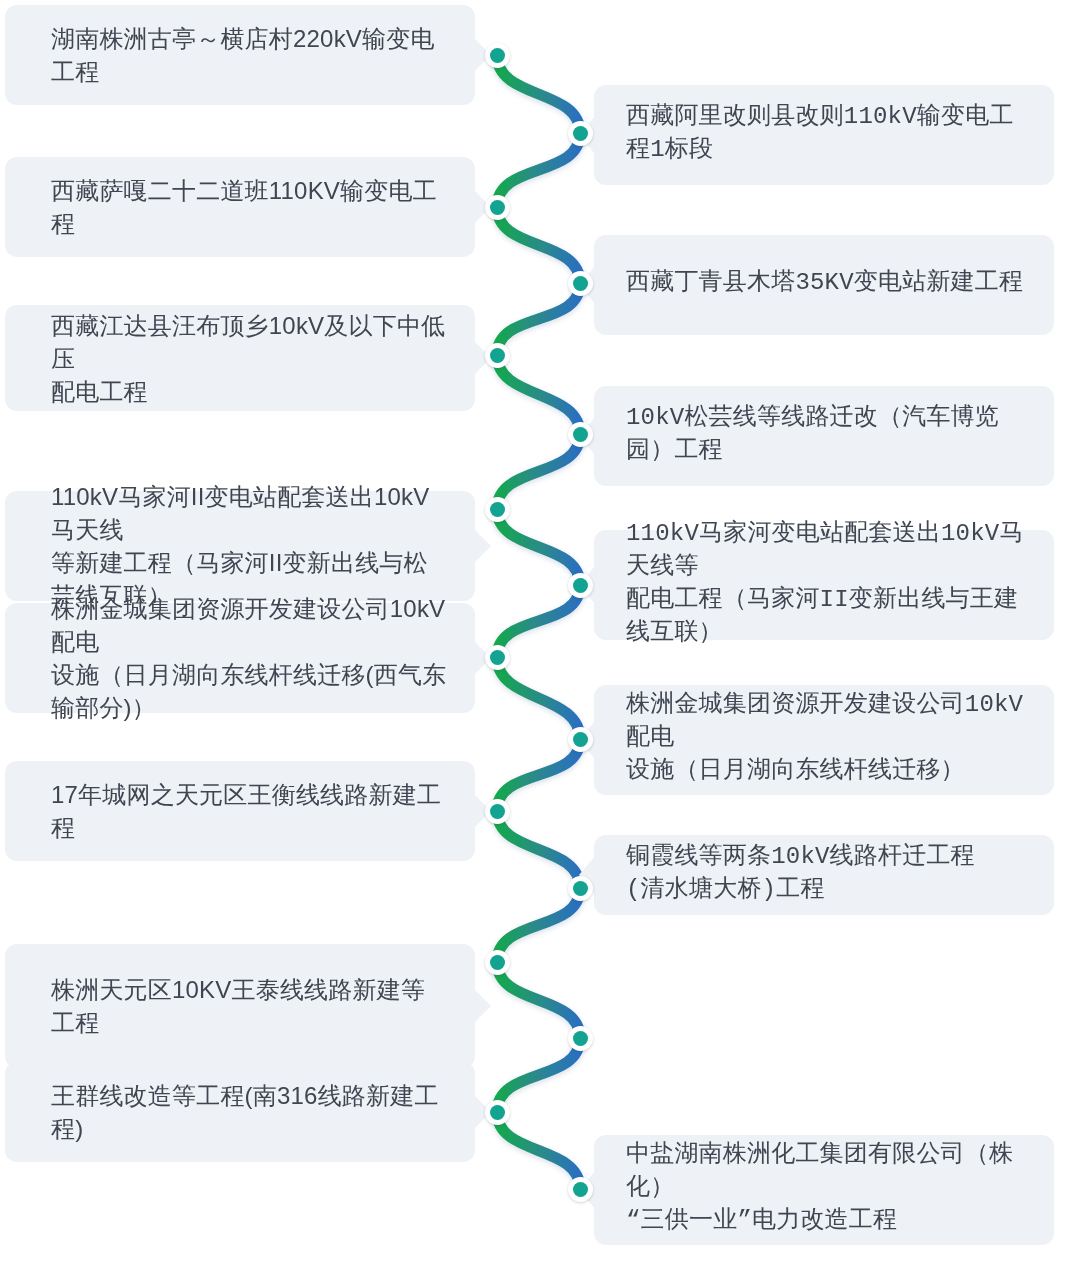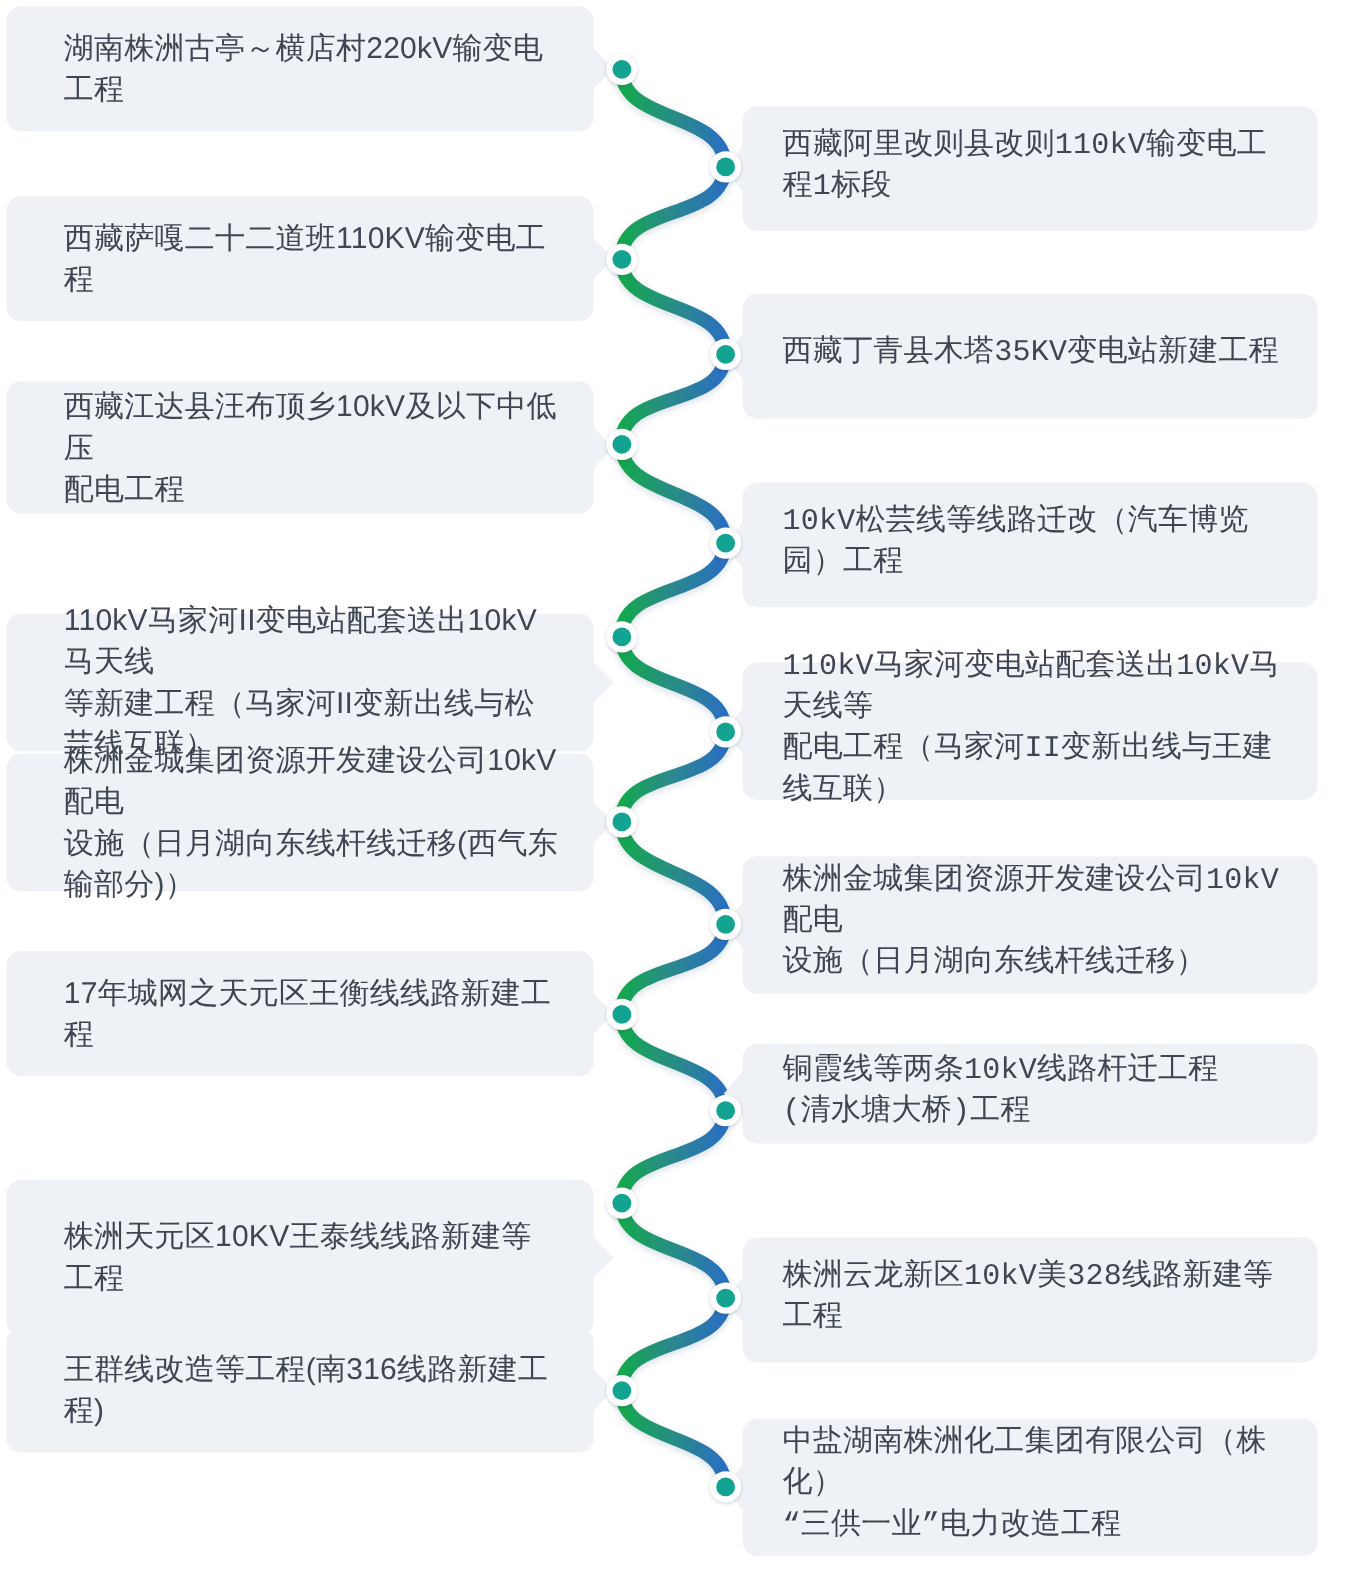--- a/index.html
+++ b/index.html
@@ -234,24 +234,20 @@
     <span class="txt">株洲金城集团资源开发建设公司10kV配电
 设施（日月湖向东线杆线迁移）</span>
   </div>
 
   <div class="card right" style="top:835px;height:80px;">
     <span class="notch"></span>
     <span class="txt">铜霞线等两条10kV线路杆迁工程
 (清水塘大桥)工程</span>
   </div>
 
-  <div class="card right" style="top:990px;height:100px;">
-    <span class="notch"></span>
-    <span class="txt">株洲云龙新区10kV美328线路新建等工程</span>
-  </div>
 
   <div class="card right" style="top:1135px;height:110px;">
     <span class="notch"></span>
     <span class="txt">中盐湖南株洲化工集团有限公司（株化）
 “三供一业”电力改造工程</span>
   </div>
 
   <div class="node" style="left:497px;top:55px;"></div>
   <div class="node" style="left:580px;top:133px;"></div>
   <div class="node" style="left:497px;top:207px;"></div>

